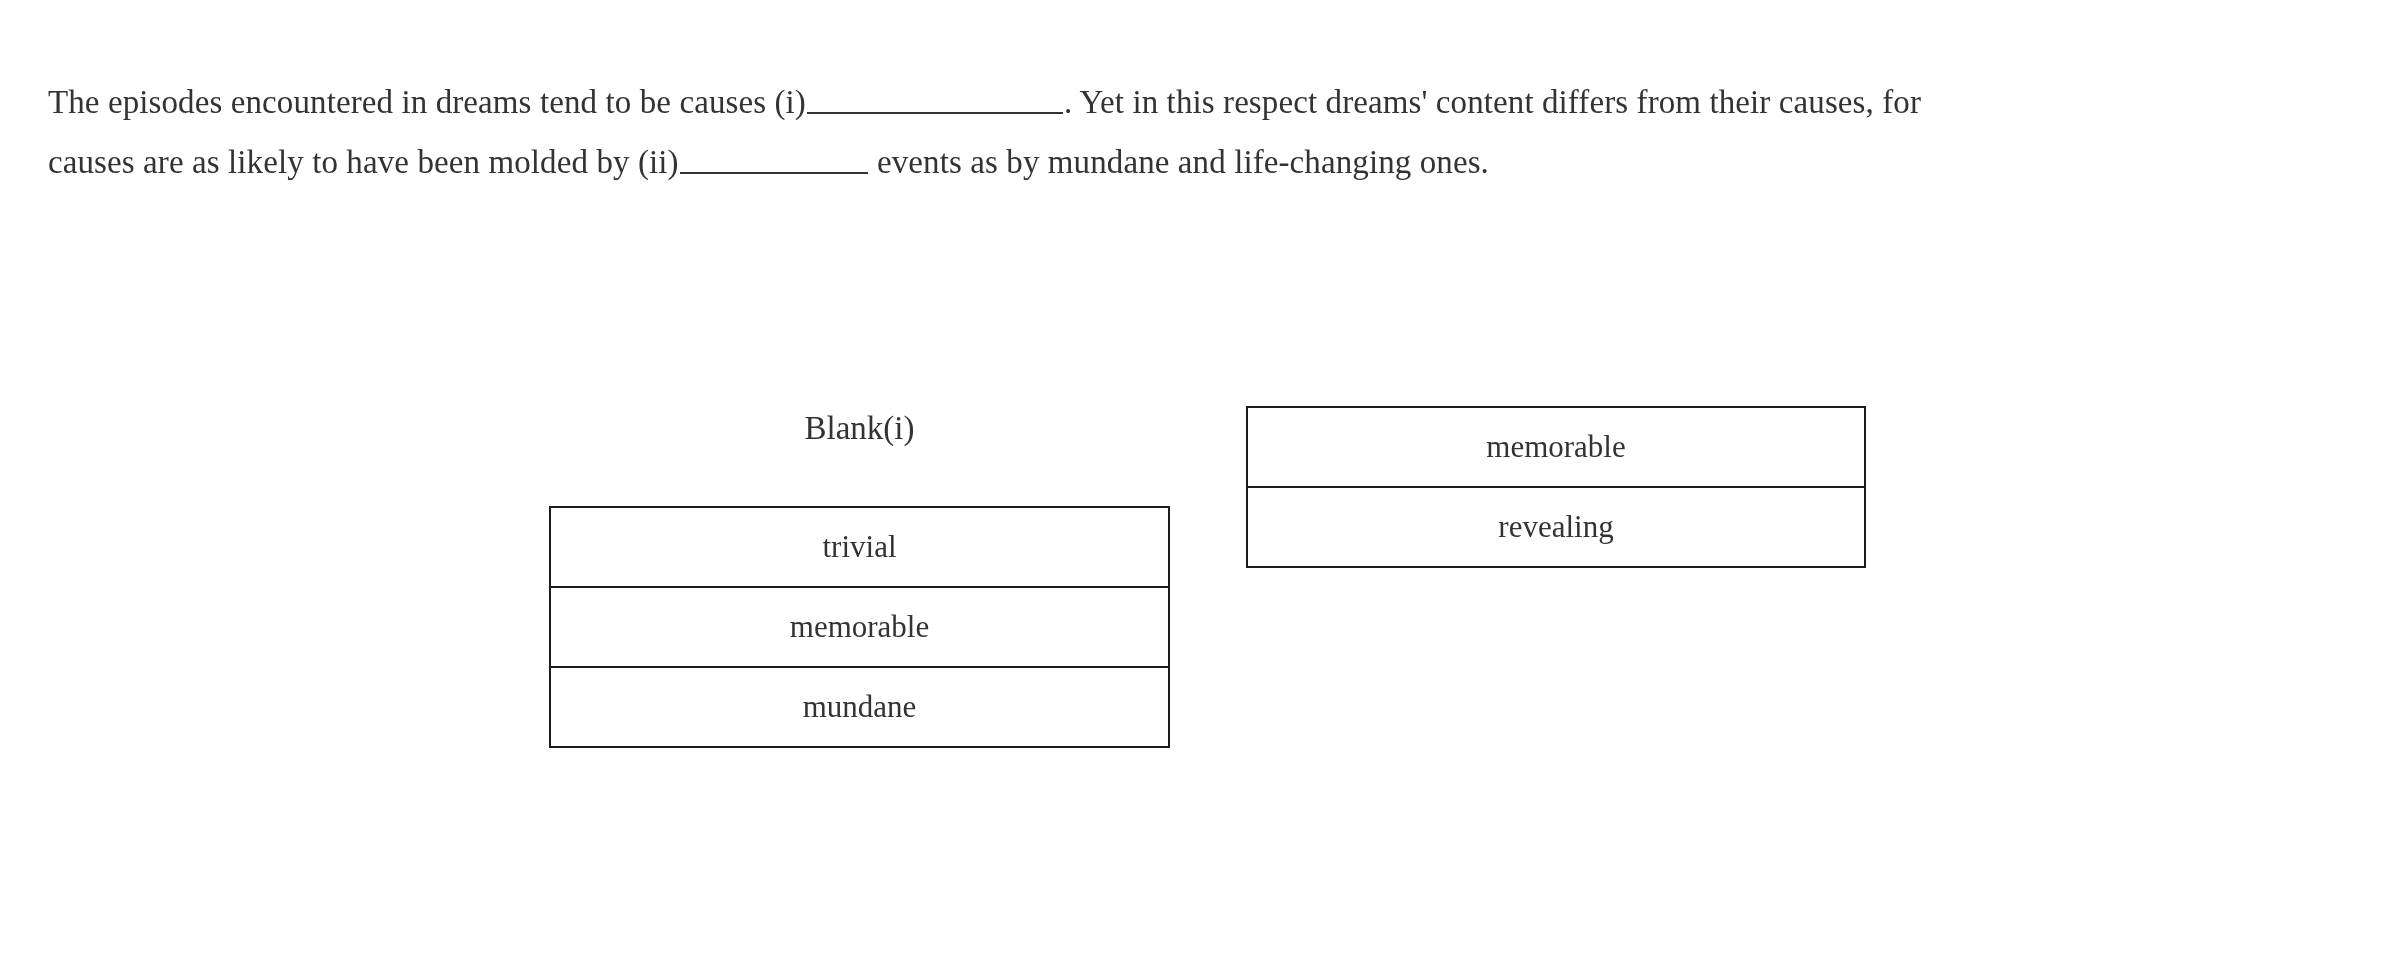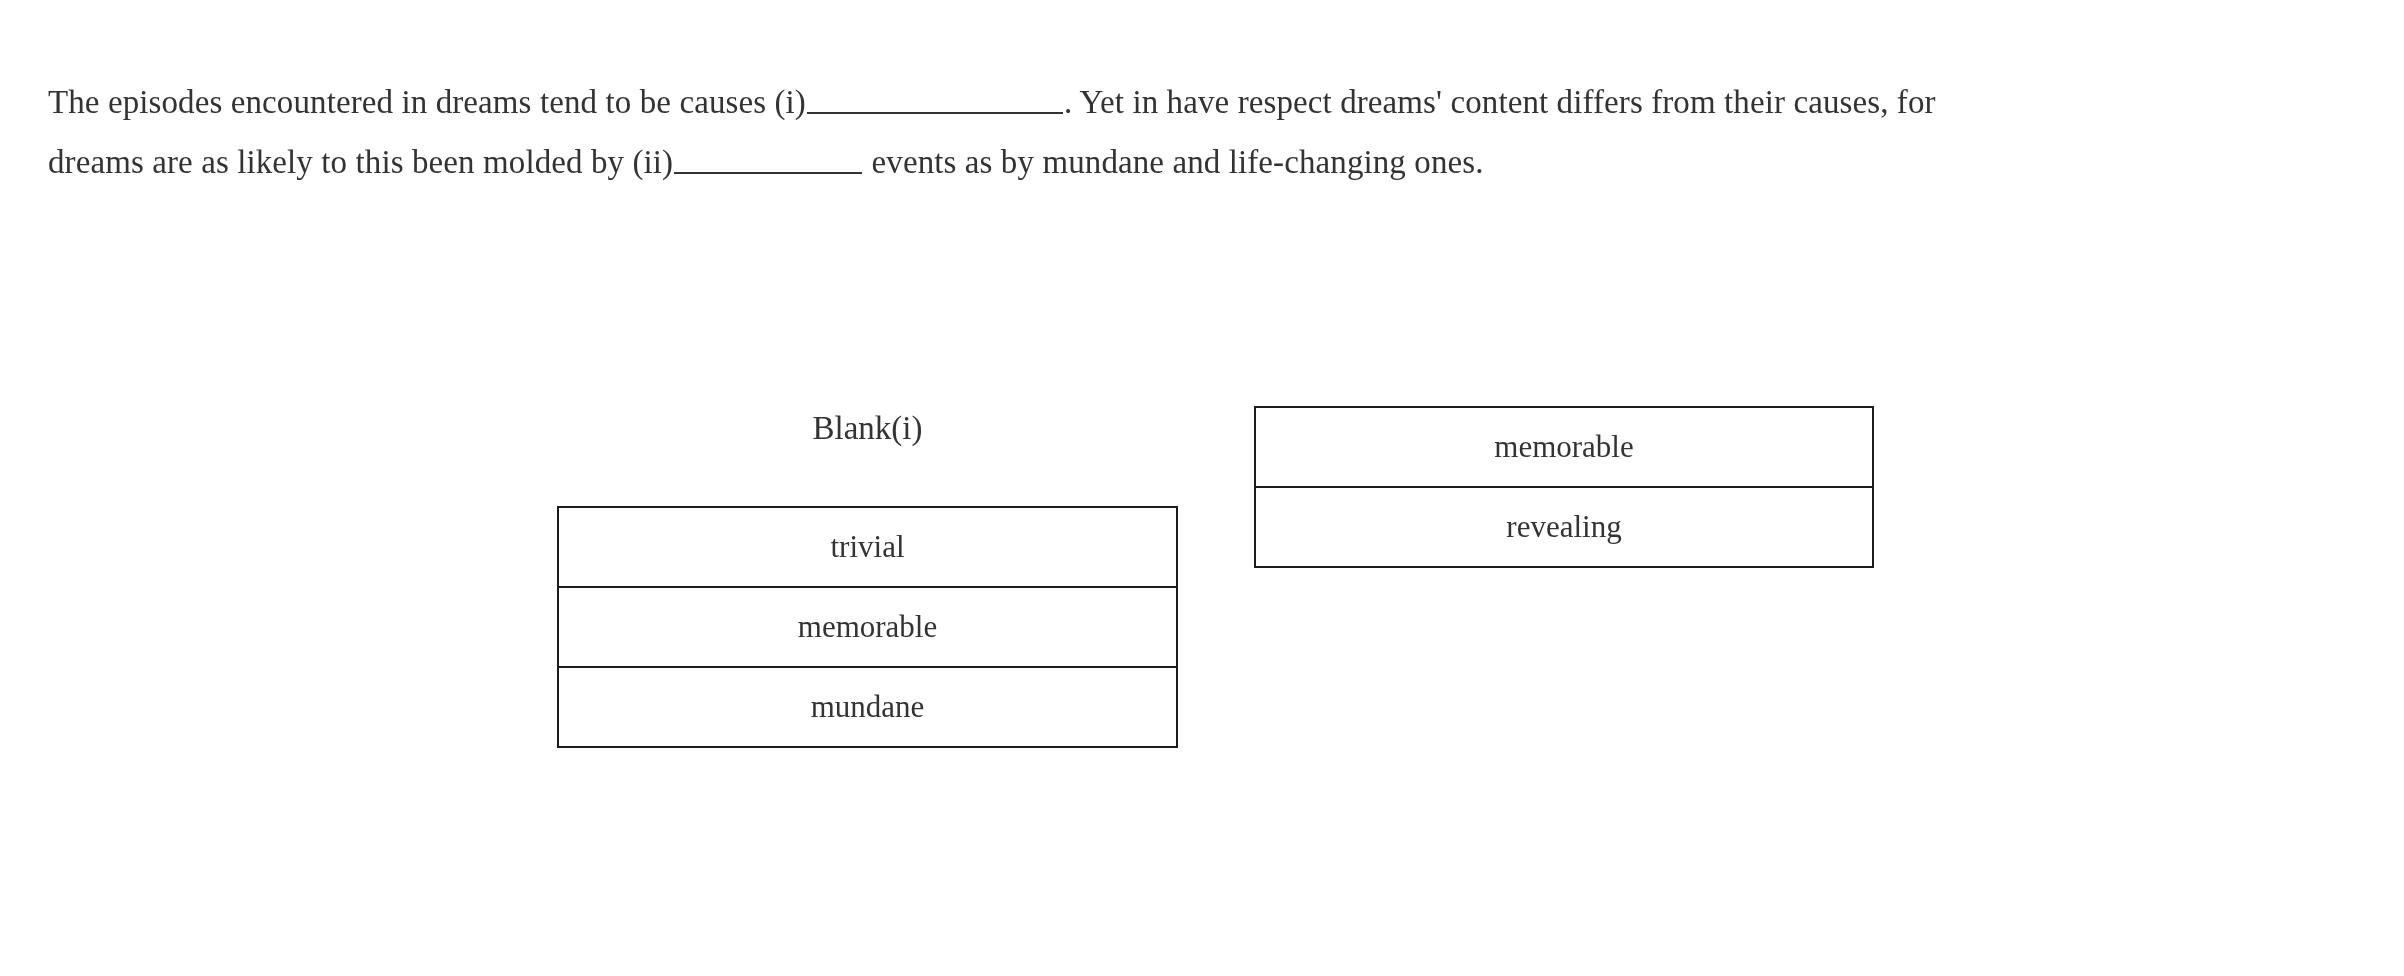--- a/index.html
+++ b/index.html
@@ -38,21 +38,21 @@
     vertical-align: baseline;
     margin: 0 1px -1px 1px;
     height: 0.95em;
   }
   .blank-i { width: 256px; }
   .blank-ii { width: 188px; }
 
   
   .choices-area {
     position: absolute;
-    left: 12px;
+    left: 4px;
     top: 0;
     width: 1900px;
     height: 976px;
     pointer-events: none;
   }
   .choice-group {
     position: absolute;
     pointer-events: auto;
   }
   .choice-group.group-1 { left: 545px; top: 406px; width: 621px; }
@@ -88,24 +88,24 @@
   }
   .choice-table tr:first-child td { border-top: none; }
   .choice-table tr:last-child td { border-bottom: none; }
   .choice-table td:first-child { border-left: none; border-right: none; border-radius: 22px; }
 </style>
 </head>
 <body>
 
 <div class="passage">
   <span class="line">
-    <span>The episodes encountered in dreams tend to be causes (i)</span><span class="blank-rule blank-i"></span><span>. Yet in have respect dreams' content differs from their causes, for</span>
+    <span>The episodes encountered in dreams tend to be causes (i)</span><span class="blank-rule blank-i"></span><span>. Yet in this respect dreams' content differs from their causes, for</span>
   </span>
   <span class="line">
-    <span>dreams are as likely to this been molded by (ii)</span><span class="blank-rule blank-ii"></span><span> events as by mundane and life-changing ones.</span>
+    <span>causes are as likely to have been molded by (ii)</span><span class="blank-rule blank-ii"></span><span> events as by mundane and life-changing ones.</span>
   </span>
 </div>
 
 <div class="choices-area">
 
   <div class="choice-group group-1">
     <div class="group-header">Blank(i)</div>
     <table class="choice-table">
       <tbody>
         <tr>

